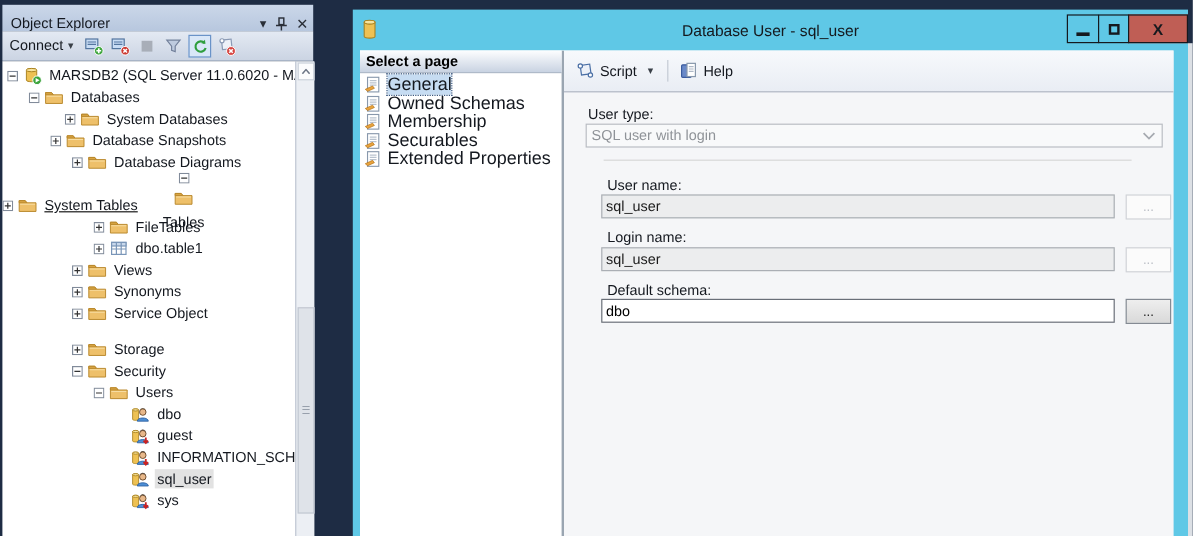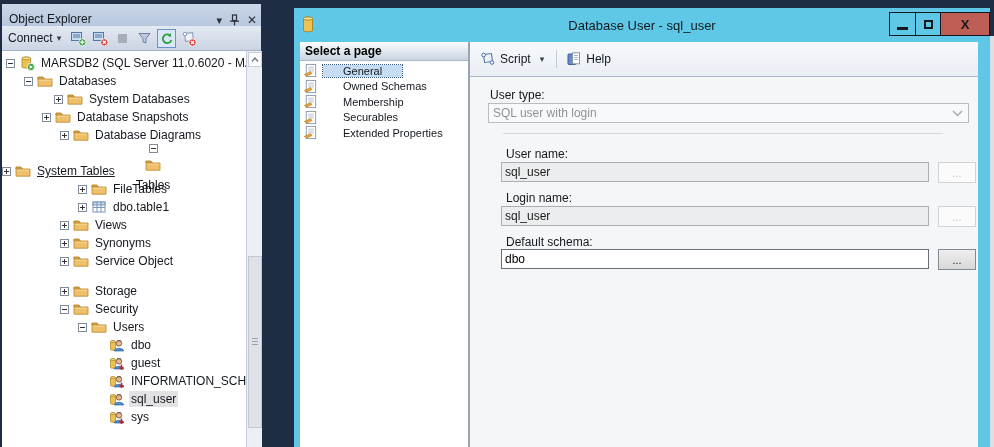--- a/index.html
+++ b/index.html
@@ -53,21 +53,21 @@
   .max-glyph { width:9px; height:9px; border:2px solid #15191E; }
 
   .dlg-body { position:absolute; left:6px; right:12px; top:34px; bottom:0; background:#F5F6F8; display:flex; overflow:hidden; }
 
   .left-pane { position:relative; width:170px; flex:none; background:#FFFFFF; border-right:2px solid #9AA5B1; }
   .pane-header { height:19px; background:linear-gradient(#FDFEFF,#C9D3E2); border-bottom:1px solid #AFBAC9;
     font-weight:bold; font-size:12px; color:#000; display:flex; align-items:center; padding-left:5px; }
   .page-items { padding-top:2px; }
   .page-item { display:flex; align-items:center; gap:5px; height:15.5px; padding-left:3px; white-space:nowrap; cursor:default; }
   .page-item .ticon { width:15px; height:15px; }
-  .page-label { font-size:11px; color:#14181F; padding:0 20px; }
+  .page-label { font-size:15px; color:#14181F; padding:0 0; }
   .page-label.sel { background:#C6DCF2; outline:1px dotted #39567E; }
   .conn-section { position:absolute; left:0; right:0; top:335px; bottom:0; overflow:hidden; }
   .pane-header.conn { background:linear-gradient(#DCE6F2,#C6D5E7); border-top:1px solid #B9C5D4; height:21px; }
   .conn-line { padding-left:12px; margin-top:6px; font-size:12px; color:#14181F; }
   .conn-line.val { margin-top:1px; }
   .conn-line.gap { margin-top:10px; }
 
   .right-pane { position:relative; flex:1; }
   .dlg-toolbar { position:absolute; left:0; right:0; top:0; height:35px; background:linear-gradient(#F7F9FC,#E9EDF4);
     border-bottom:1px solid #AEB6C2; display:flex; align-items:center; padding-left:9px; gap:6px; }

